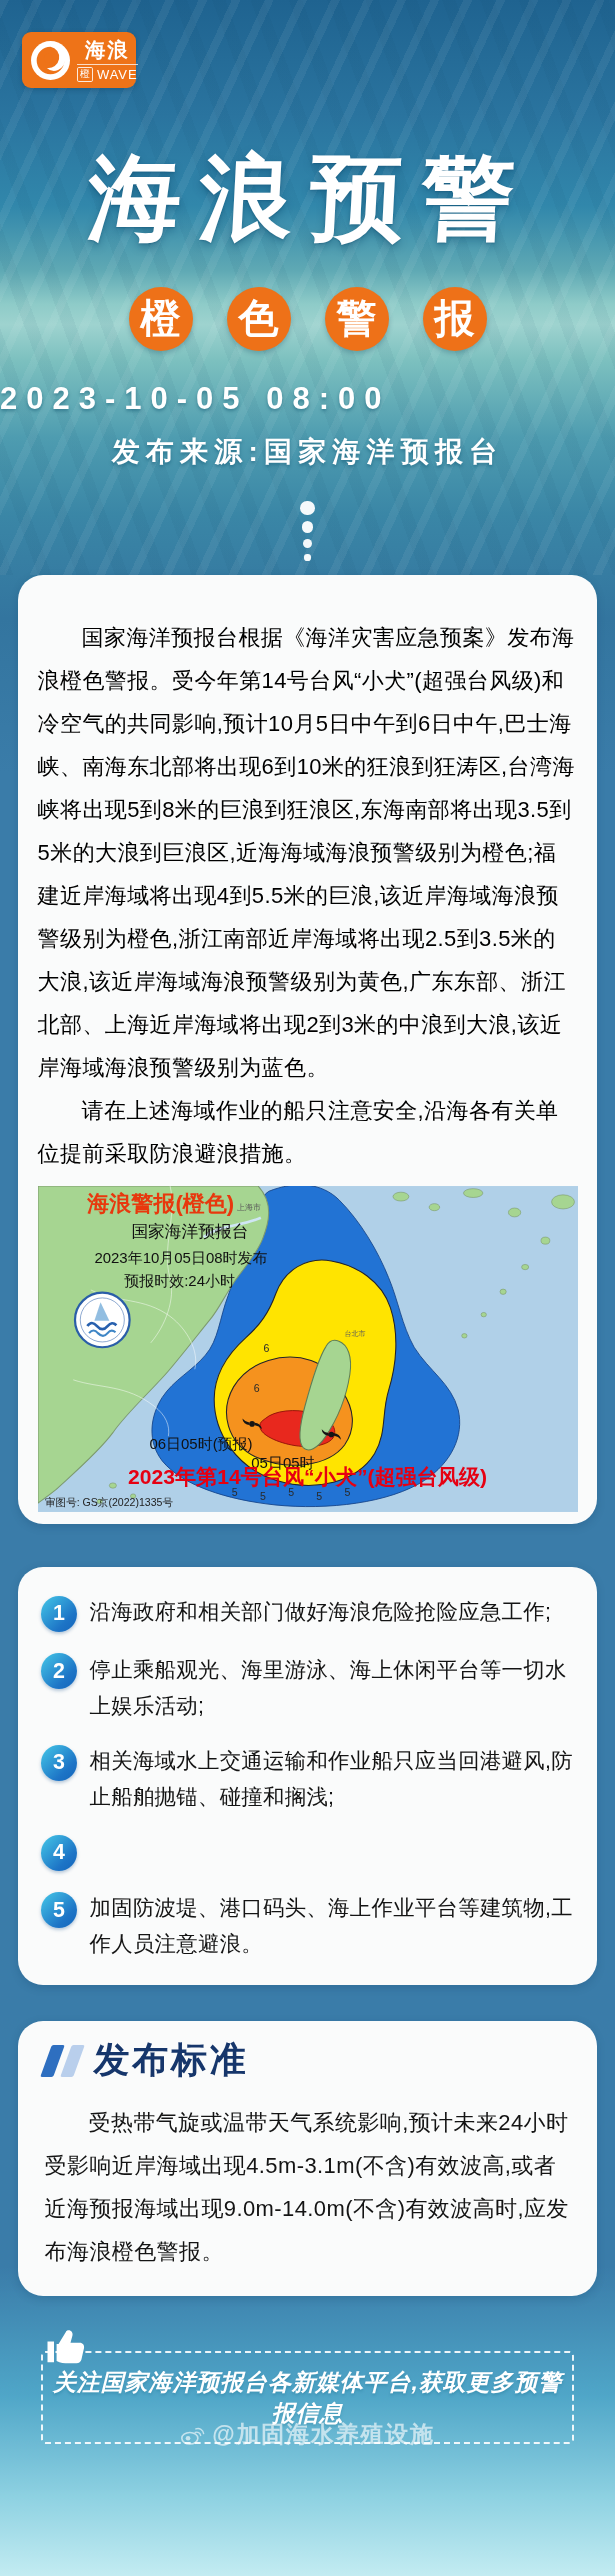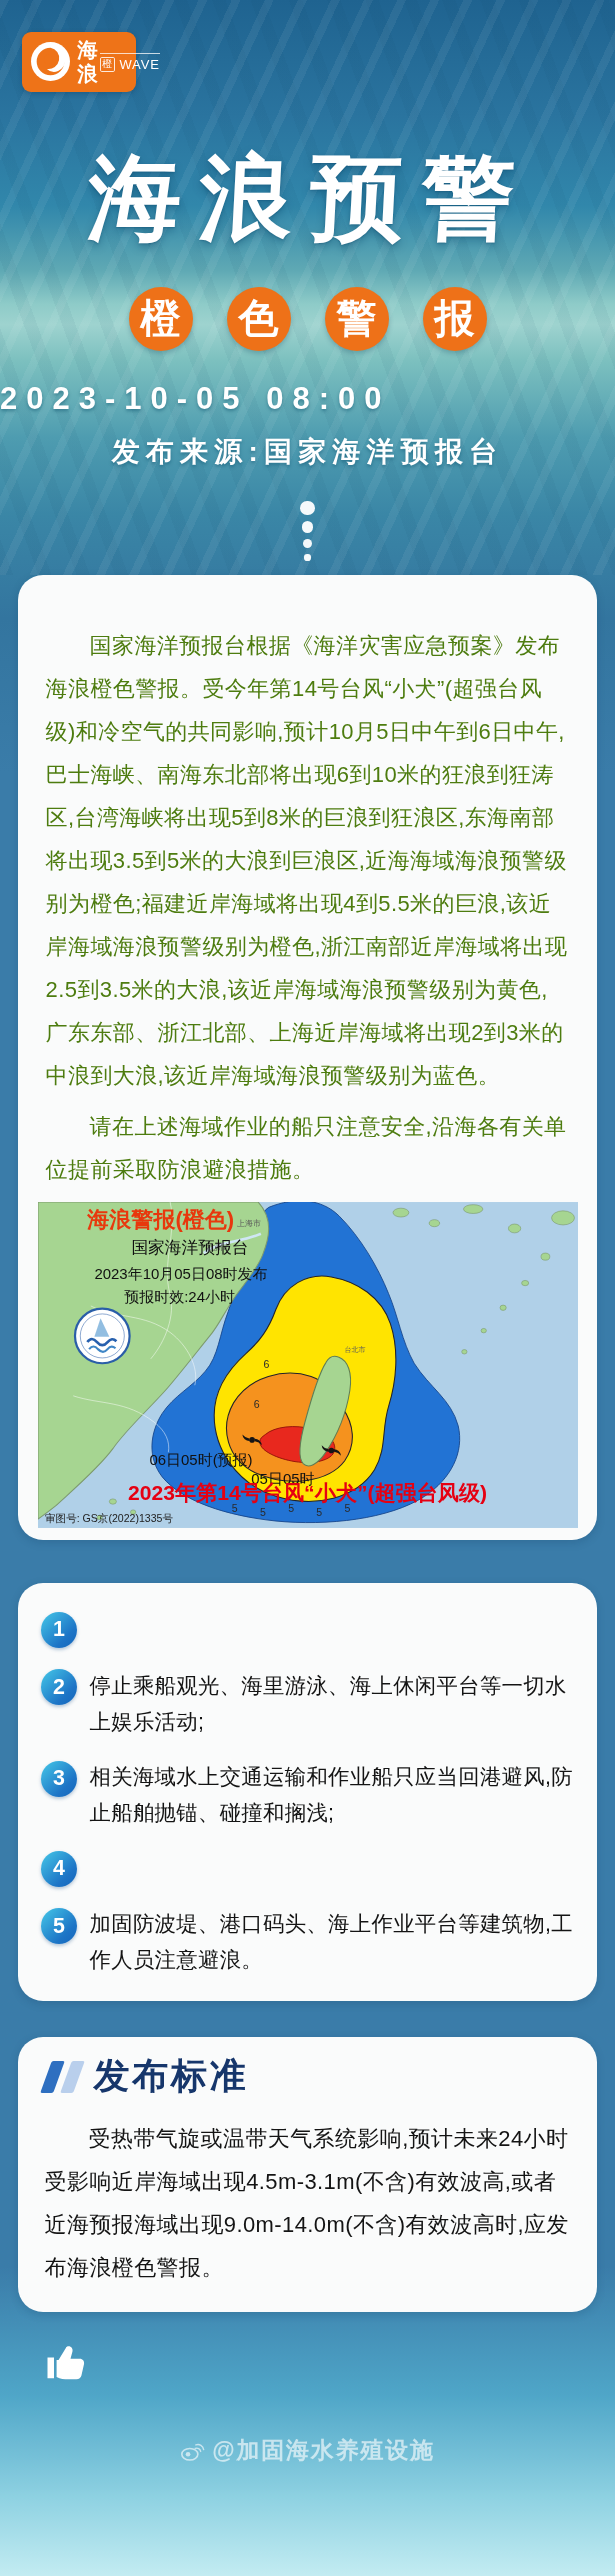--- a/index.html
+++ b/index.html
@@ -14,21 +14,21 @@
     background:repeating-linear-gradient(115deg, rgba(255,255,255,.06) 0 8px, rgba(255,255,255,0) 8px 30px),
                repeating-linear-gradient(70deg, rgba(10,60,90,.05) 0 12.5px, rgba(255,255,255,0) 12.5px 36px);
     pointer-events:none;}
 
   
   .hero{position:relative;height:575px;}
   .logo-badge{position:absolute;left:22px;top:32px;width:98px;background:#ee7318;
     border-radius:9px;padding:6.2px 8px;display:flex;align-items:center;gap:6.2px;
     box-shadow:0 1.8px 5.3px rgba(0,40,70,.25);}
   .logo-icon{width:41px;height:41px;flex-shrink:0;}
-  .logo-right{display:flex;flex-direction:row;align-items:center;flex:1;}
+  .logo-right{display:flex;flex-direction:column;align-items:center;flex:1;}
   .logo-cn{color:#fff;font-size:20.5px;font-weight:bold;letter-spacing:1.8px;line-height:1.15;}
   .logo-bottom{display:flex;align-items:center;gap:4.5px;border-top:0.9px solid rgba(255,255,255,.75);
     padding-top:2.7px;margin-top:1.8px;}
   .logo-level{font-size:9.8px;color:#fff;border:0.9px solid rgba(255,255,255,.85);border-radius:1.8px;
     padding:0 1.8px;line-height:12.5px;}
   .logo-en{font-size:13px;color:#fff;font-weight:normal;letter-spacing:0.9px;}
 
   .hero-title{padding-top:150px;text-align:center;color:#fff;font-size:93px;font-weight:900;
     letter-spacing:18px;margin-left:14.3px;line-height:1.05;transform:skewX(-3deg);
     text-shadow:0 3.6px 9px rgba(0,60,95,.35), 0 0.9px 1.8px rgba(0,60,95,.3);}
@@ -45,21 +45,21 @@
   .dots i{display:block;border-radius:50%;background:#fff;opacity:.95;}
   .dots i:nth-child(1){width:14.3px;height:14.3px;}
   .dots i:nth-child(2){width:11.6px;height:11.6px;}
   .dots i:nth-child(3){width:9px;height:9px;}
   .dots i:nth-child(4){width:6.2px;height:6.2px;}
 
   
   .card{width:579px;margin:0 auto;background:#fafbfb;border-radius:25px;
     box-shadow:0 2.7px 9px rgba(10,50,85,.18);box-sizing:border-box;}
   .card-bulletin{padding:41px 19.6px 12.5px;}
-  .card-bulletin p{margin:8px;font-size:22px;line-height:43px;color:#4d7c0f;
+  .card-bulletin p{margin:0;font-size:22px;line-height:43px;color:#000000;
     text-indent:2em;letter-spacing:0.4px;}
   .map-wrap{margin:10.7px auto 0;width:540px;}
   .map-wrap svg{display:block;}
 
   .card-guide{margin-top:43px;padding:27px 23px 23px;}
   .sec-head{display:flex;align-items:center;gap:14.3px;margin-bottom:16px;}
   .bars{display:flex;gap:6.2px;padding-left:5.3px;}
   .bars i{display:block;width:13.4px;height:32px;transform:skewX(-20deg);border-radius:1.8px;}
   .bars i:first-child{background:#2e6fc0;}
   .bars i:last-child{background:#b9cfec;}
@@ -226,20 +226,21 @@
         <text x="306" y="338" font-size="24" font-weight="bold" fill="#e60012" text-anchor="middle">2023年第14号台风“小犬”(超强台风级)</text>
         <text x="8" y="363" font-size="12" fill="#222">审图号: GS京(2022)1335号</text>
       </svg>
     </div>
   </div>
 
   <div class="card card-guide">
 
     <div class="g-item">
       <span class="g-num">1</span>
+      <span class="g-text">沿海政府和相关部门做好海浪危险抢险应急工作;</span>
     </div>
     <div class="g-item">
       <span class="g-num">2</span>
       <span class="g-text">停止乘船观光、海里游泳、海上休闲平台等一切水上娱乐活动;</span>
     </div>
     <div class="g-item">
       <span class="g-num">3</span>
       <span class="g-text">相关海域水上交通运输和作业船只应当回港避风,防止船舶抛锚、碰撞和搁浅;</span>
     </div>
     <div class="g-item single">
@@ -261,20 +262,23 @@
     </div>
     <p>受热带气旋或温带天气系统影响,预计未来24小时受影响近岸海域出现4.5m-3.1m(不含)有效波高,或者近海预报海域出现9.0m-14.0m(不含)有效波高时,应发布海浪橙色警报。</p>
   </div>
 
   <div class="footer">
     <svg class="thumb-icon" viewBox="0 0 40 40">
       <path fill="#ffffff" d="M5 18h5v16H5z
         M12 33c3 1.6 5.6 1.9 9.5 1.9h5.8c1.9 0 3.4-1.1 3.8-2.9l2-9c.4-2-1.1-3.9-3.2-3.9h-7.2l1.5-5.7
         c.5-1.9-.9-3.9-2.9-3.9-1 0-1.9.5-2.3 1.4L13.5 20H12z"></path>
     </svg>
+    <div class="banner-box">
+      <span class="banner-text">关注国家海洋预报台各新媒体平台,获取更多预警报信息</span>
+    </div>
     <div class="watermark">
       <svg width="25" height="21.4" viewBox="0 0 28 24">
         <ellipse cx="11" cy="16" rx="9" ry="6.5" fill="none" stroke="#fff" stroke-width="1.8"></ellipse>
         <circle cx="9" cy="16" r="2.6" fill="#fff"></circle>
         <path d="M17 9.5c2.8-1.1 5.6.5 6.2 3.3" stroke="#fff" fill="none" stroke-width="1.6" stroke-linecap="round"></path>
         <path d="M17.8 5.5c4-1.4 8 .9 8.7 5.2" stroke="#fff" fill="none" stroke-width="1.6" stroke-linecap="round"></path>
       </svg>
       <span>@加固海水养殖设施</span>
     </div>
   </div>

